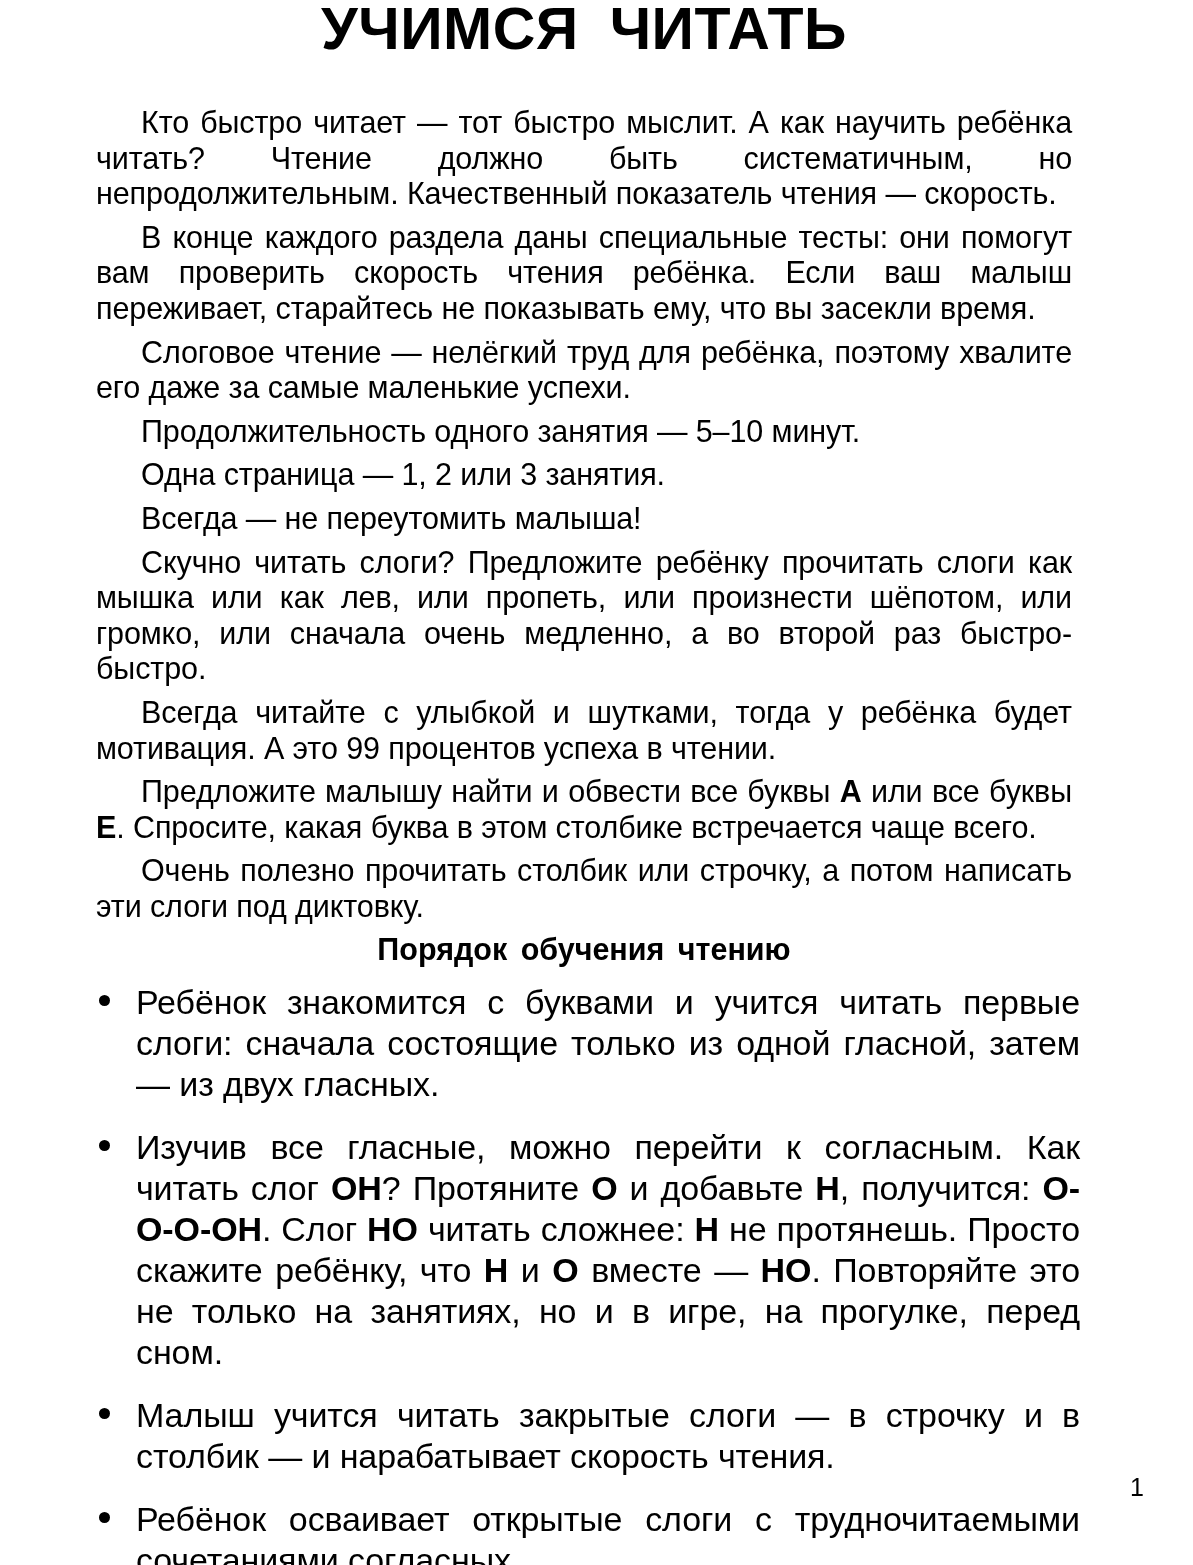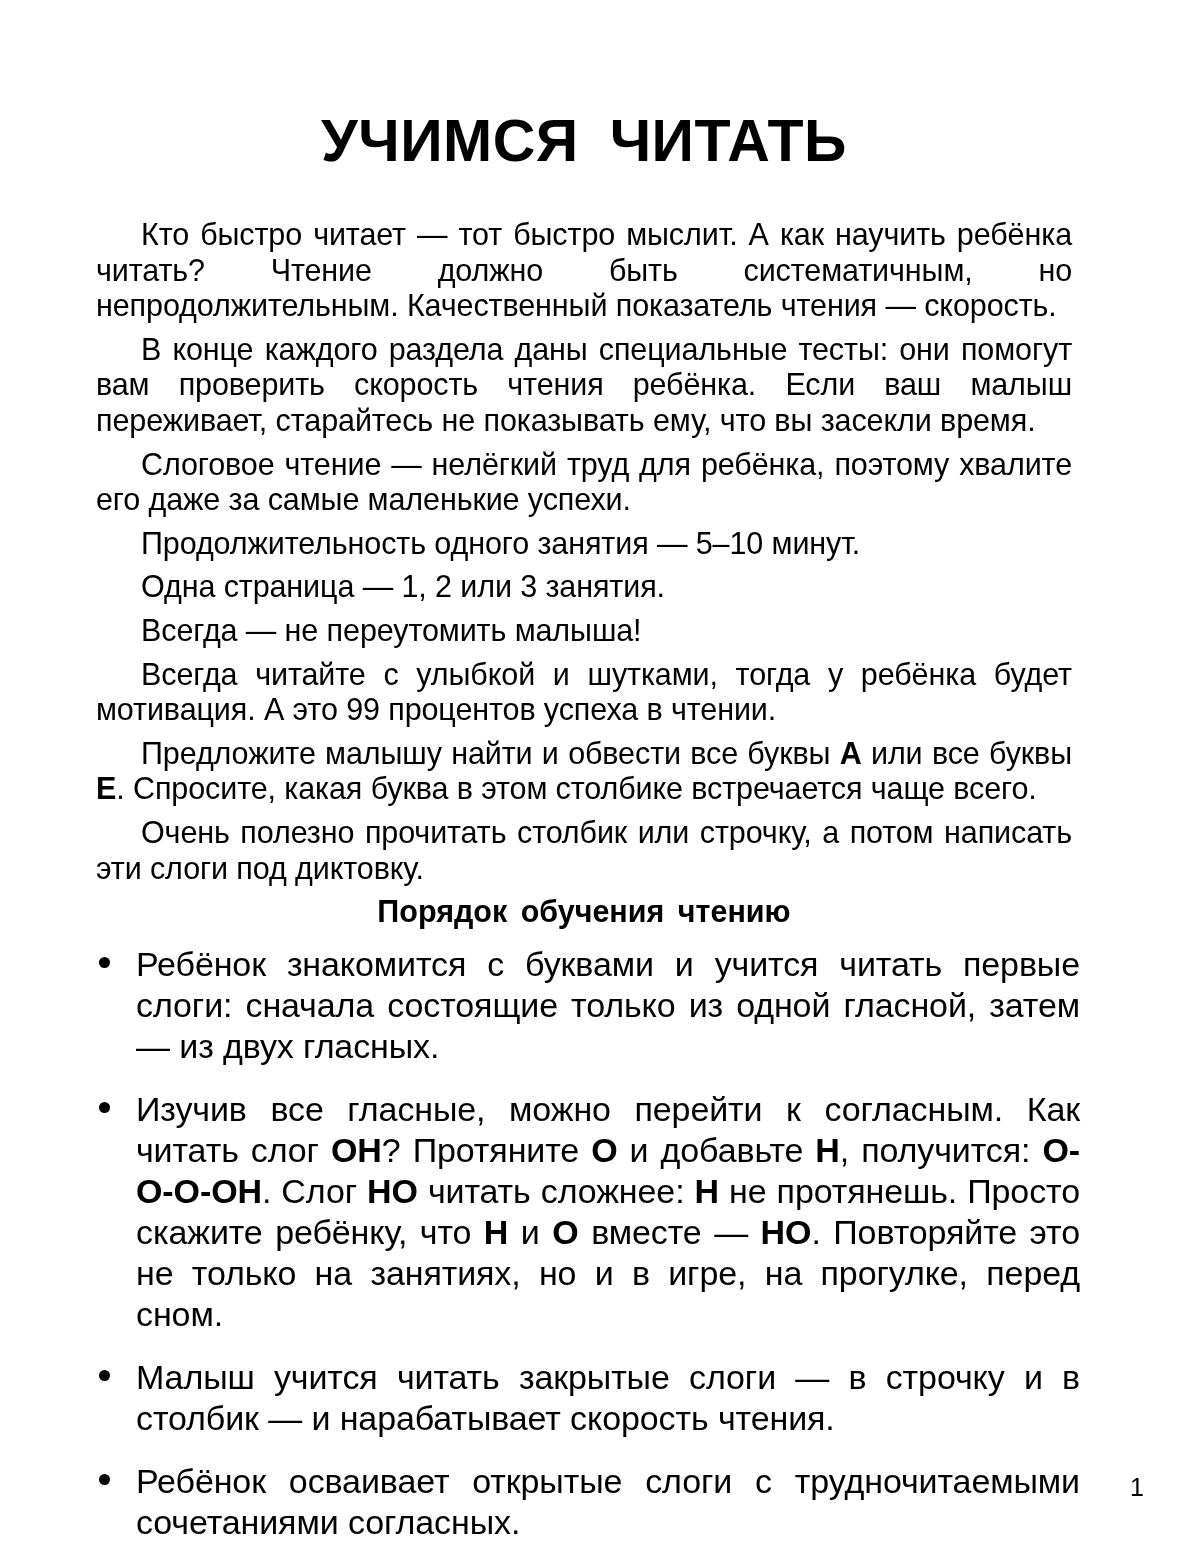--- a/index.html
+++ b/index.html
@@ -27,21 +27,20 @@
   }
 
   .doc-title {
     text-align: center;
     font-weight: bold;
     font-size: 59px;
     letter-spacing: 0.5px;
     word-spacing: 14px;
     line-height: 1;
     margin: 0;
-    padding-top: 112px;
     font-stretch: condensed;
   }
 
   .intro {
     margin-top: 46px;
   }
 
   p.para {
     margin: 8px;
     font-size: 30.5px;
@@ -125,20 +124,21 @@
       <p class="para">В конце каждого раздела даны специальные тесты: они помогут вам проверить скорость чтения ребёнка. Если ваш малыш переживает, старайтесь не показывать ему, что вы засекли время.</p>
 
       <p class="para">Слоговое чтение — нелёгкий труд для ребёнка, поэтому хвалите его даже за самые маленькие успехи.</p>
 
       <p class="para no-justify">Продолжительность одного занятия — 5–10 минут.</p>
 
       <p class="para no-justify">Одна страница — 1, 2 или 3 занятия.</p>
 
       <p class="para no-justify">Всегда — не переутомить малыша!</p>
 
+      <p class="para">Скучно читать слоги? Предложите ребёнку прочитать слоги как мышка или как лев, или пропеть, или произнести шёпотом, или громко, или сначала очень медленно, а во второй раз быстро-быстро.</p>
 
       <p class="para">Всегда читайте с улыбкой и шутками, тогда у ребёнка будет мотивация. А это 99 процентов успеха в чтении.</p>
 
       <p class="para"><span>Предложите малышу найти и обвести все буквы </span><b>А</b><span> или все буквы </span><b>Е</b><span>. Спросите, какая буква в этом столбике встречается чаще всего.</span></p>
 
       <p class="para">Очень полезно прочитать столбик или строчку, а потом написать эти слоги под диктовку.</p>
 
     </div>
 
     <h2 class="section-title">Порядок обучения чтению</h2>

